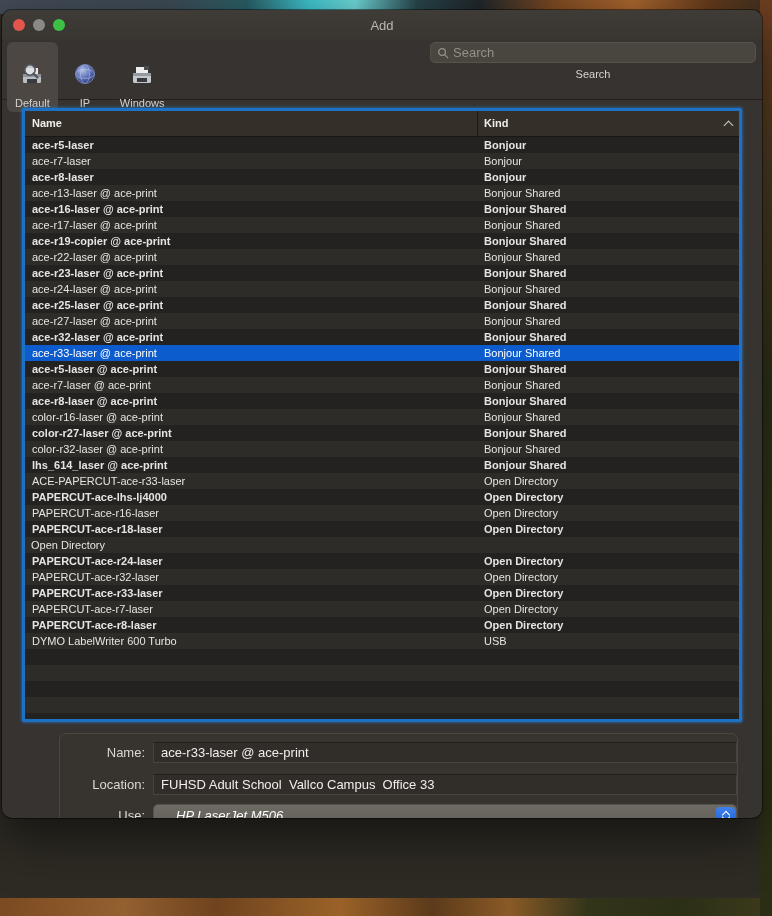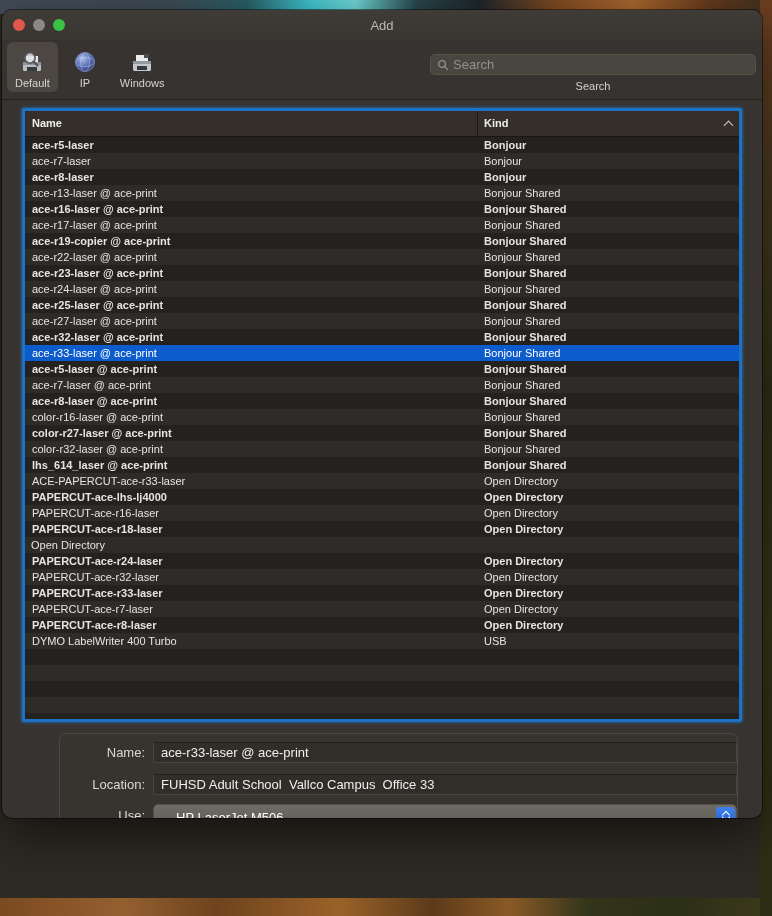--- a/index.html
+++ b/index.html
@@ -30,27 +30,27 @@
   
   .titlebar { height:30px; position:relative; display:flex; align-items:center; justify-content:center;
     background:linear-gradient(#3f3b37,#393531); }
   .lights { position:absolute; left:11px; top:9px; display:flex; gap:8px; }
   .light { width:12px; height:12px; border-radius:50%; }
   .win-title { font-size:13px; color:#bab6b2; }
 
   
   .toolbar { height:60px; display:flex; align-items:flex-start; padding:2px 6px 0 5px;
     border-bottom:1px solid #232019; position:relative; }
-  .tb-item { display:flex; flex-direction:column; align-items:center; gap:1px;
-    padding:8px 8px 3px; border-radius:6px; margin-right:6px; cursor:default; }
+  .tb-item { display:flex; flex-direction:column; align-items:center; gap:9px;
+    padding:20px 8px 3px; border-radius:6px; margin-right:6px; cursor:default; }
   .tb-item.selected { background:#4c4742; }
   .tb-icon { width:26px; height:26px; display:flex; align-items:center; justify-content:center; }
   .tb-label { font-size:11px; color:#d6d3cf; }
   .tb-spacer { flex:1; }
-  .search-group { display:flex; flex-direction:column; align-items:center; width:326px; margin-top:12px; }
+  .search-group { display:flex; flex-direction:column; align-items:center; width:326px; margin-top:0; }
   .search-field { width:326px; height:21px; background:#49453f; border:1px solid #575349;
     border-radius:5px; display:flex; align-items:center; padding:0 6px; gap:4px; }
   .search-field input { background:transparent; border:none; outline:none; flex:1;
     font-family:inherit; font-size:13px; color:#e8e6e3; }
   .search-field input::placeholder { color:#93908a; }
   .search-label { font-size:11px; color:#d6d3cf; margin-top:5px; }
 
   
   .table-wrap { position:absolute; left:20px; top:98px; width:720px; height:614px;
     border:3px solid #1e72c6; border-radius:2px; background:#242220; overflow:hidden;
@@ -76,22 +76,22 @@
   .panel { position:absolute; left:57px; top:723px; width:679px; height:114px;
     border:1px solid #4c473f; border-radius:7px; background:#37332f; }
   .frow { position:absolute; left:0; display:flex; align-items:center; width:100%; }
   .frow-name { top:8px; } .frow-location { top:40px; } .frow-use { top:70px; }
   .flabel { width:98px; text-align:right; padding-right:8px; font-size:13px; color:#dbd8d4; }
   .tfield { width:617px; height:21px; background:#312e2a; border:1px solid #48443d;
     border-top-color:#211f1c; display:flex; align-items:center; padding:0 7px; }
   .tfield input { background:transparent; border:none; outline:none; width:100%;
     font-family:inherit; font-size:13px; color:#f0eeec; white-space:pre; }
   .popup { width:617px; height:22px; background:linear-gradient(#6e6a64,#625e58);
-    border:1px solid #55514b; border-radius:5px; display:flex; align-items:flex-end;
-    padding-left:22px; position:relative; cursor:default; }
+    border:1px solid #55514b; border-radius:5px; display:flex; align-items:center;
+    padding-left:22px; position:relative; cursor:default;font-style:italic; }
   .popup-value { font-size:13px; color:#ffffff; }
   .stepper { position:absolute; right:1px; top:1px; width:19px; height:18px; margin-top:1px;
     background:linear-gradient(#3f82ec,#1d5fd0); border-radius:4px;
     display:flex; flex-direction:column; align-items:center; justify-content:center; }
   .chev { width:6px; height:6px; position:relative; }
   .chev:before { content:""; position:absolute; left:0; width:5px; height:5px;
     border-left:1.6px solid #fff; border-top:1.6px solid #fff; }
   .chev.up:before { transform:rotate(45deg); top:2px; }
   .chev.down:before { transform:rotate(225deg); top:-2px; }
 
@@ -309,21 +309,21 @@
         </div>
         <div class="trow even">
           <span class="td-name">PAPERCUT-ace-r7-laser</span>
           <span class="td-kind">Open Directory</span>
         </div>
         <div class="trow odd">
           <span class="td-name">PAPERCUT-ace-r8-laser</span>
           <span class="td-kind">Open Directory</span>
         </div>
         <div class="trow even">
-          <span class="td-name">DYMO LabelWriter 400 Turbo</span>
+          <span class="td-name">DYMO LabelWriter 600 Turbo</span>
           <span class="td-kind">USB</span>
         </div>
         <div class="trow odd">
           <span class="td-name"></span>
           <span class="td-kind"></span>
         </div>
         <div class="trow even">
           <span class="td-name"></span>
           <span class="td-kind"></span>
         </div>

